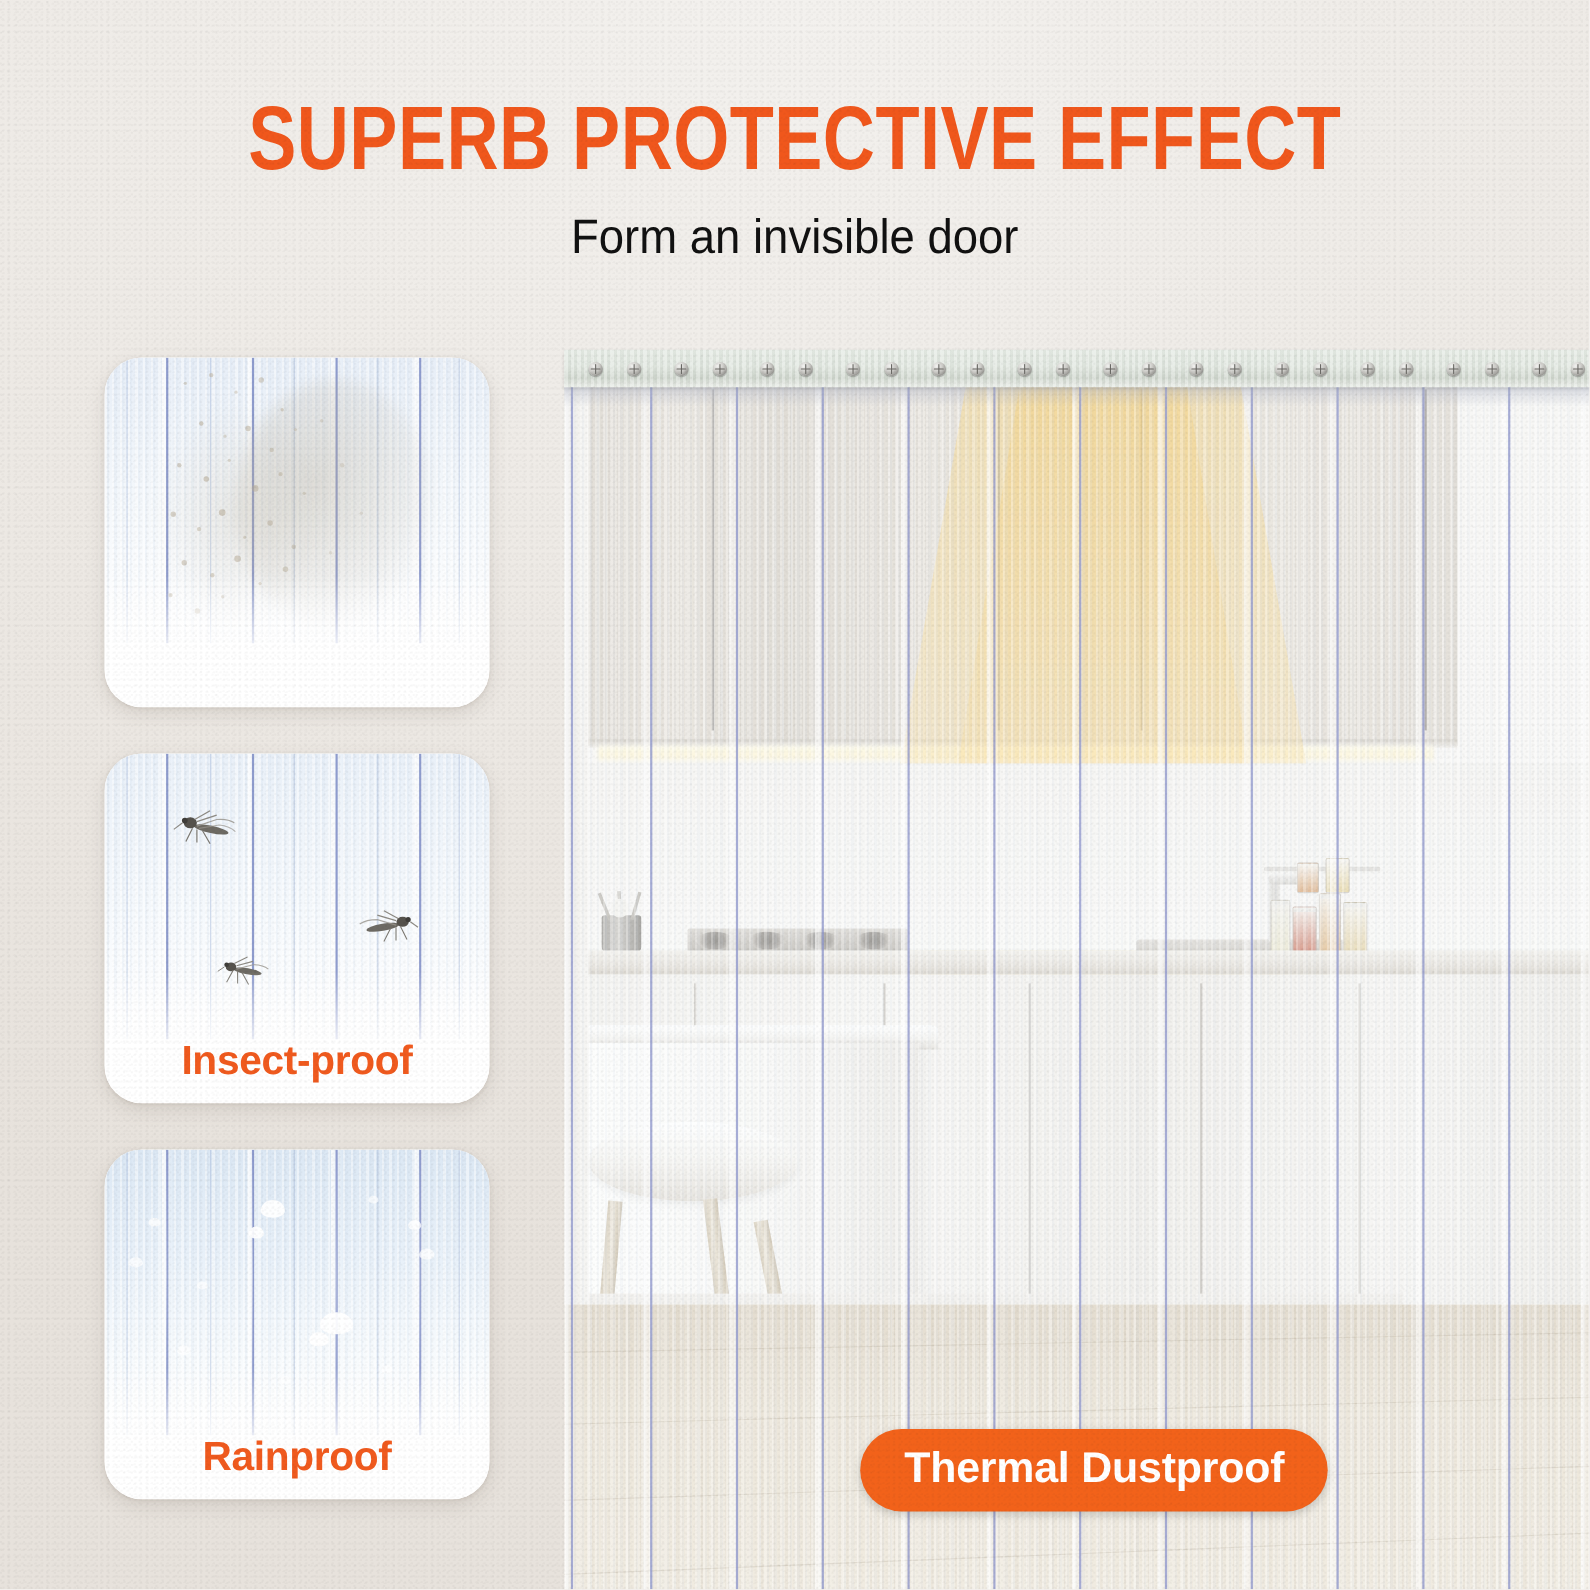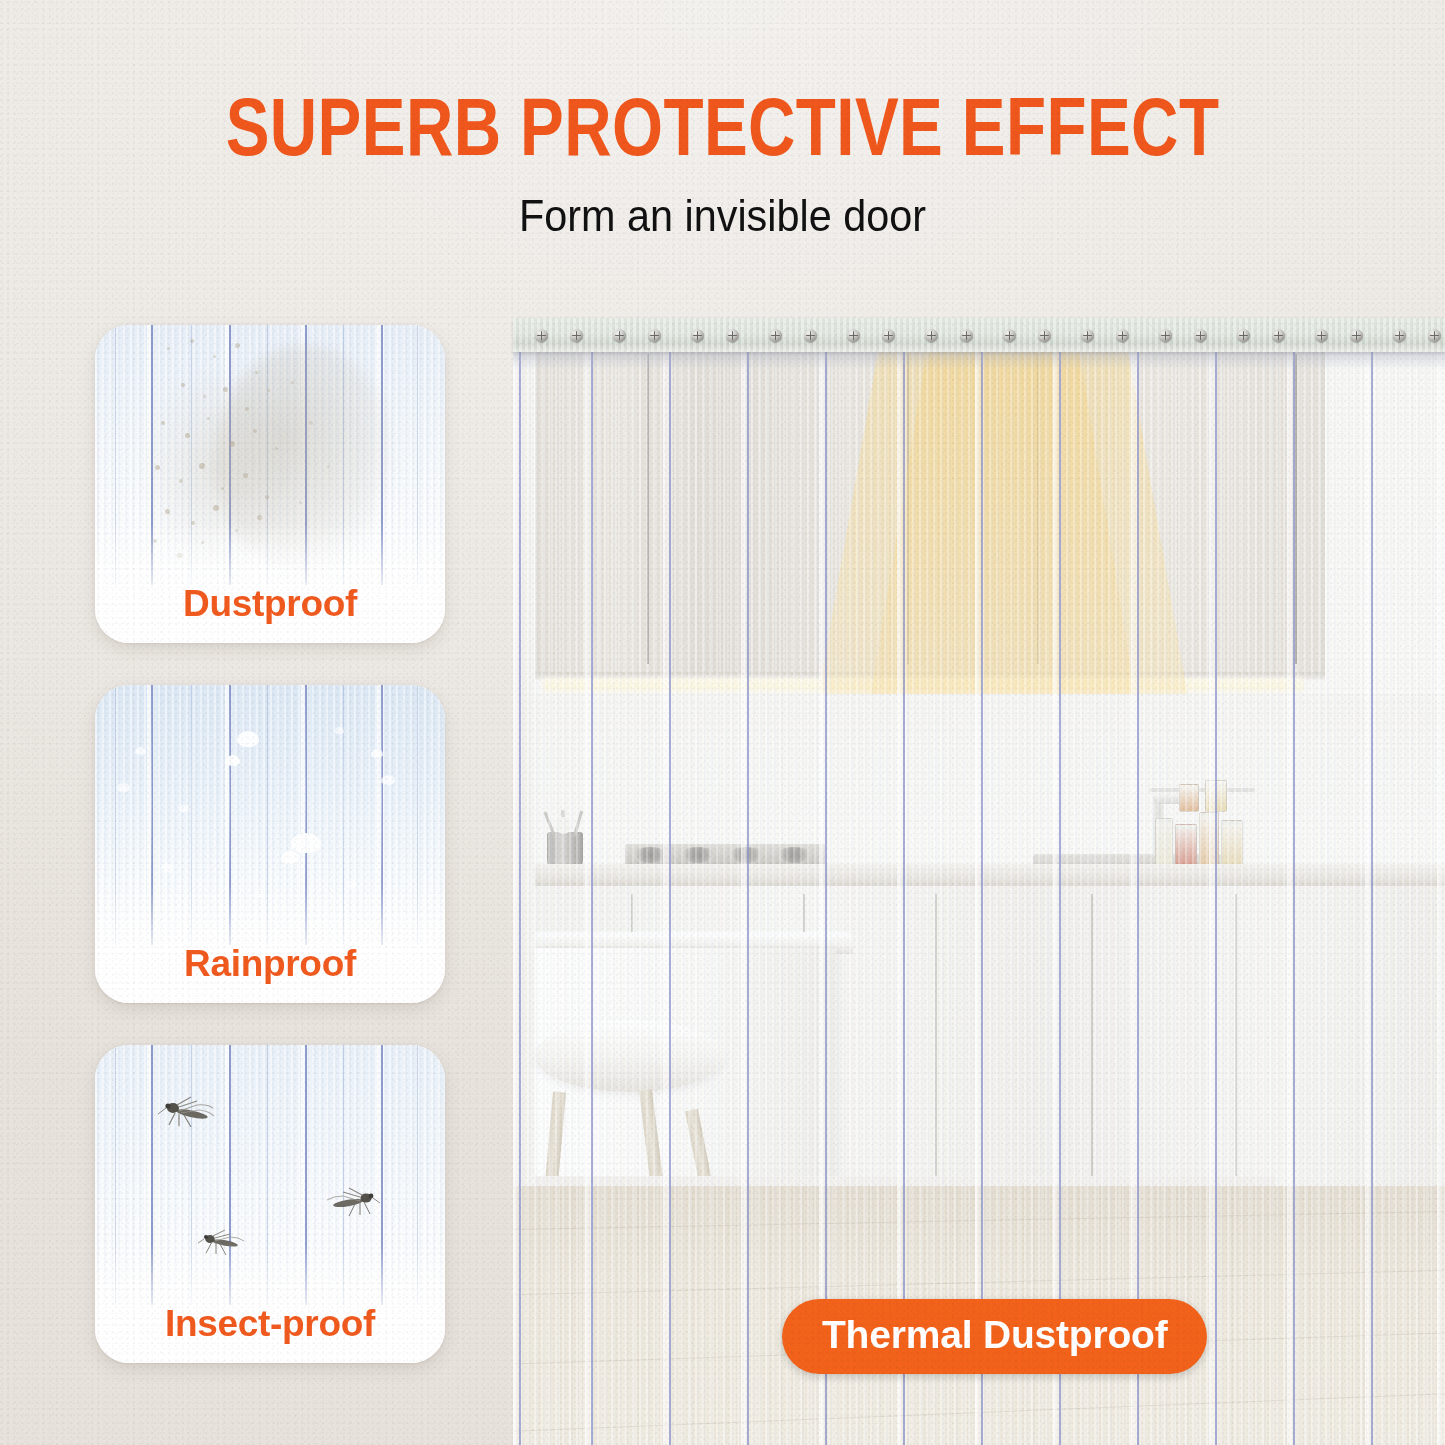--- a/index.html
+++ b/index.html
@@ -287,21 +287,83 @@
       </div>
 
       <div style="position:absolute;left:120px;top:20px;width:180px;height:230px;border-radius:50%;
                   background:radial-gradient(ellipse at 40% 40%,rgba(176,166,146,.34),rgba(176,166,146,.12) 55%,rgba(176,166,146,0) 75%);
                   filter:blur(6px);"></div>
       <div style="position:absolute;left:45px;top:40px;width:150px;height:210px;border-radius:50%;
                   background:radial-gradient(ellipse at 50% 50%,rgba(182,172,152,.22),rgba(182,172,152,0) 72%);
                   filter:blur(7px);"></div>
     </div>
     <div class="card-fade"></div>
-    <div class="card-label">Dustproof</div>
+  </div>
+
+  <div class="card">
+    <div class="card-photo">
+      <div class="pvc">
+        <div class="pvc-base" style="background:linear-gradient(to bottom,#e9f0f8 0%,#f4f8fc 50%,#ffffff 100%);"></div>
+        <div class="pvc-fine"></div>
+        <div class="pvc-seams">
+          <span class="band" style="left:52px;"></span>
+          <span class="seam" style="left:56px;"></span>
+          <span class="band" style="left:130px;"></span>
+          <span class="seam" style="left:134px;"></span>
+          <span class="band" style="left:206px;"></span>
+          <span class="seam" style="left:210px;"></span>
+          <span class="band" style="left:282px;"></span>
+          <span class="seam" style="left:286px;"></span>
+          <span class="seam soft" style="left:20px;"></span>
+          <span class="seam soft" style="left:96px;"></span>
+          <span class="seam soft" style="left:172px;"></span>
+          <span class="seam soft" style="left:248px;"></span>
+          <span class="seam soft" style="left:322px;"></span>
+        </div>
+      </div>
+
+      <div style="position:absolute;left:62px;top:50px;width:60px;height:34px;">
+        <svg viewBox="0 0 60 34" width="60" height="34">
+          <ellipse cx="35" cy="19" rx="16" ry="3.4" fill="#6d6a63" transform="rotate(12 35 19)"></ellipse>
+          <ellipse cx="16" cy="13" rx="6" ry="5" fill="#55524c"></ellipse>
+          <circle cx="11" cy="11" r="2.6" fill="#3f3d39"></circle>
+          <path d="M20 10 L34 2 M22 12 L40 6" stroke="#8d8a83" stroke-width="1.2" fill="none"></path>
+          <path d="M22 16 L40 10 Q50 9 56 13" stroke="#9a968f" stroke-width="1.1" fill="none" opacity=".85"></path>
+          <path d="M24 18 L42 15 Q52 16 57 21" stroke="#9a968f" stroke-width="1.1" fill="none" opacity=".7"></path>
+          <path d="M18 18 L12 30 M22 19 L22 31 M27 20 L34 32" stroke="#7d7a73" stroke-width="1.1" fill="none"></path>
+          <path d="M9 13 L1 19" stroke="#8d8a83" stroke-width="1" fill="none"></path>
+        </svg>
+      </div>
+
+      <div style="position:absolute;left:228px;top:140px;width:58px;height:34px;transform:scaleX(-1);">
+        <svg viewBox="0 0 58 34" width="58" height="34">
+          <ellipse cx="33" cy="18" rx="15" ry="3.2" fill="#6d6a63" transform="rotate(10 33 18)"></ellipse>
+          <ellipse cx="15" cy="13" rx="5.6" ry="4.6" fill="#55524c"></ellipse>
+          <circle cx="10" cy="11" r="2.4" fill="#3f3d39"></circle>
+          <path d="M19 10 L32 3 M21 12 L38 7" stroke="#8d8a83" stroke-width="1.1" fill="none"></path>
+          <path d="M21 16 L38 11 Q48 11 54 15" stroke="#9a968f" stroke-width="1" fill="none" opacity=".8"></path>
+          <path d="M17 17 L11 29 M21 18 L21 30 M26 19 L32 31" stroke="#7d7a73" stroke-width="1" fill="none"></path>
+          <path d="M8 13 L1 18" stroke="#8d8a83" stroke-width="1" fill="none"></path>
+        </svg>
+      </div>
+
+      <div style="position:absolute;left:102px;top:182px;width:50px;height:30px;">
+        <svg viewBox="0 0 50 30" width="50" height="30">
+          <ellipse cx="28" cy="16" rx="13" ry="2.8" fill="#6d6a63" transform="rotate(10 28 16)"></ellipse>
+          <ellipse cx="13" cy="12" rx="4.8" ry="4" fill="#55524c"></ellipse>
+          <circle cx="9" cy="10" r="2.1" fill="#3f3d39"></circle>
+          <path d="M16 9 L28 3 M18 11 L33 7" stroke="#8d8a83" stroke-width="1" fill="none"></path>
+          <path d="M18 14 L33 10 Q42 10 47 14" stroke="#9a968f" stroke-width="1" fill="none" opacity=".8"></path>
+          <path d="M15 15 L9 26 M19 16 L19 27 M23 17 L29 28" stroke="#7d7a73" stroke-width="1" fill="none"></path>
+          <path d="M7 12 L1 16" stroke="#8d8a83" stroke-width=".9" fill="none"></path>
+        </svg>
+      </div>
+    </div>
+    <div class="card-fade"></div>
+    <div class="card-label">Insect-proof</div>
   </div>
 
   <div class="card">
     <div class="card-photo">
       <div class="pvc">
         <div class="pvc-base" style="background:linear-gradient(to bottom,#dce8f4 0%,#e9f1f9 40%,#f8fbfd 75%,#ffffff 100%);"></div>
         <div class="pvc-fine"></div>
         <div class="pvc-seams">
           <span class="band" style="left:52px;"></span>
           <span class="seam" style="left:56px;"></span>
@@ -335,83 +397,20 @@
         <i class="streak" style="left:56px;top:0;height:230px;opacity:.5"></i>
         <i class="streak" style="left:134px;top:0;height:230px;opacity:.5"></i>
         <i class="streak" style="left:210px;top:0;height:230px;opacity:.5"></i>
         <i class="streak" style="left:286px;top:0;height:230px;opacity:.5"></i>
         <i class="streak" style="left:96px;top:20px;height:200px;opacity:.35"></i>
         <i class="streak" style="left:248px;top:10px;height:210px;opacity:.35"></i>
       </div>
     </div>
     <div class="card-fade"></div>
     <div class="card-label">Rainproof</div>
-  </div>
-
-  <div class="card">
-    <div class="card-photo">
-      <div class="pvc">
-        <div class="pvc-base" style="background:linear-gradient(to bottom,#e9f0f8 0%,#f4f8fc 50%,#ffffff 100%);"></div>
-        <div class="pvc-fine"></div>
-        <div class="pvc-seams">
-          <span class="band" style="left:52px;"></span>
-          <span class="seam" style="left:56px;"></span>
-          <span class="band" style="left:130px;"></span>
-          <span class="seam" style="left:134px;"></span>
-          <span class="band" style="left:206px;"></span>
-          <span class="seam" style="left:210px;"></span>
-          <span class="band" style="left:282px;"></span>
-          <span class="seam" style="left:286px;"></span>
-          <span class="seam soft" style="left:20px;"></span>
-          <span class="seam soft" style="left:96px;"></span>
-          <span class="seam soft" style="left:172px;"></span>
-          <span class="seam soft" style="left:248px;"></span>
-          <span class="seam soft" style="left:322px;"></span>
-        </div>
-      </div>
-
-      <div style="position:absolute;left:62px;top:50px;width:60px;height:34px;">
-        <svg viewBox="0 0 60 34" width="60" height="34">
-          <ellipse cx="35" cy="19" rx="16" ry="3.4" fill="#6d6a63" transform="rotate(12 35 19)"></ellipse>
-          <ellipse cx="16" cy="13" rx="6" ry="5" fill="#55524c"></ellipse>
-          <circle cx="11" cy="11" r="2.6" fill="#3f3d39"></circle>
-          <path d="M20 10 L34 2 M22 12 L40 6" stroke="#8d8a83" stroke-width="1.2" fill="none"></path>
-          <path d="M22 16 L40 10 Q50 9 56 13" stroke="#9a968f" stroke-width="1.1" fill="none" opacity=".85"></path>
-          <path d="M24 18 L42 15 Q52 16 57 21" stroke="#9a968f" stroke-width="1.1" fill="none" opacity=".7"></path>
-          <path d="M18 18 L12 30 M22 19 L22 31 M27 20 L34 32" stroke="#7d7a73" stroke-width="1.1" fill="none"></path>
-          <path d="M9 13 L1 19" stroke="#8d8a83" stroke-width="1" fill="none"></path>
-        </svg>
-      </div>
-
-      <div style="position:absolute;left:228px;top:140px;width:58px;height:34px;transform:scaleX(-1);">
-        <svg viewBox="0 0 58 34" width="58" height="34">
-          <ellipse cx="33" cy="18" rx="15" ry="3.2" fill="#6d6a63" transform="rotate(10 33 18)"></ellipse>
-          <ellipse cx="15" cy="13" rx="5.6" ry="4.6" fill="#55524c"></ellipse>
-          <circle cx="10" cy="11" r="2.4" fill="#3f3d39"></circle>
-          <path d="M19 10 L32 3 M21 12 L38 7" stroke="#8d8a83" stroke-width="1.1" fill="none"></path>
-          <path d="M21 16 L38 11 Q48 11 54 15" stroke="#9a968f" stroke-width="1" fill="none" opacity=".8"></path>
-          <path d="M17 17 L11 29 M21 18 L21 30 M26 19 L32 31" stroke="#7d7a73" stroke-width="1" fill="none"></path>
-          <path d="M8 13 L1 18" stroke="#8d8a83" stroke-width="1" fill="none"></path>
-        </svg>
-      </div>
-
-      <div style="position:absolute;left:102px;top:182px;width:50px;height:30px;">
-        <svg viewBox="0 0 50 30" width="50" height="30">
-          <ellipse cx="28" cy="16" rx="13" ry="2.8" fill="#6d6a63" transform="rotate(10 28 16)"></ellipse>
-          <ellipse cx="13" cy="12" rx="4.8" ry="4" fill="#55524c"></ellipse>
-          <circle cx="9" cy="10" r="2.1" fill="#3f3d39"></circle>
-          <path d="M16 9 L28 3 M18 11 L33 7" stroke="#8d8a83" stroke-width="1" fill="none"></path>
-          <path d="M18 14 L33 10 Q42 10 47 14" stroke="#9a968f" stroke-width="1" fill="none" opacity=".8"></path>
-          <path d="M15 15 L9 26 M19 16 L19 27 M23 17 L29 28" stroke="#7d7a73" stroke-width="1" fill="none"></path>
-          <path d="M7 12 L1 16" stroke="#8d8a83" stroke-width=".9" fill="none"></path>
-        </svg>
-      </div>
-    </div>
-    <div class="card-fade"></div>
-    <div class="card-label">Insect-proof</div>
   </div>
 </div>
 
 <div class="scene">
   <div class="room">
 
     <div class="wall"></div>
     <div class="rightwall"></div>
     <div class="leftjamb"></div>
 

